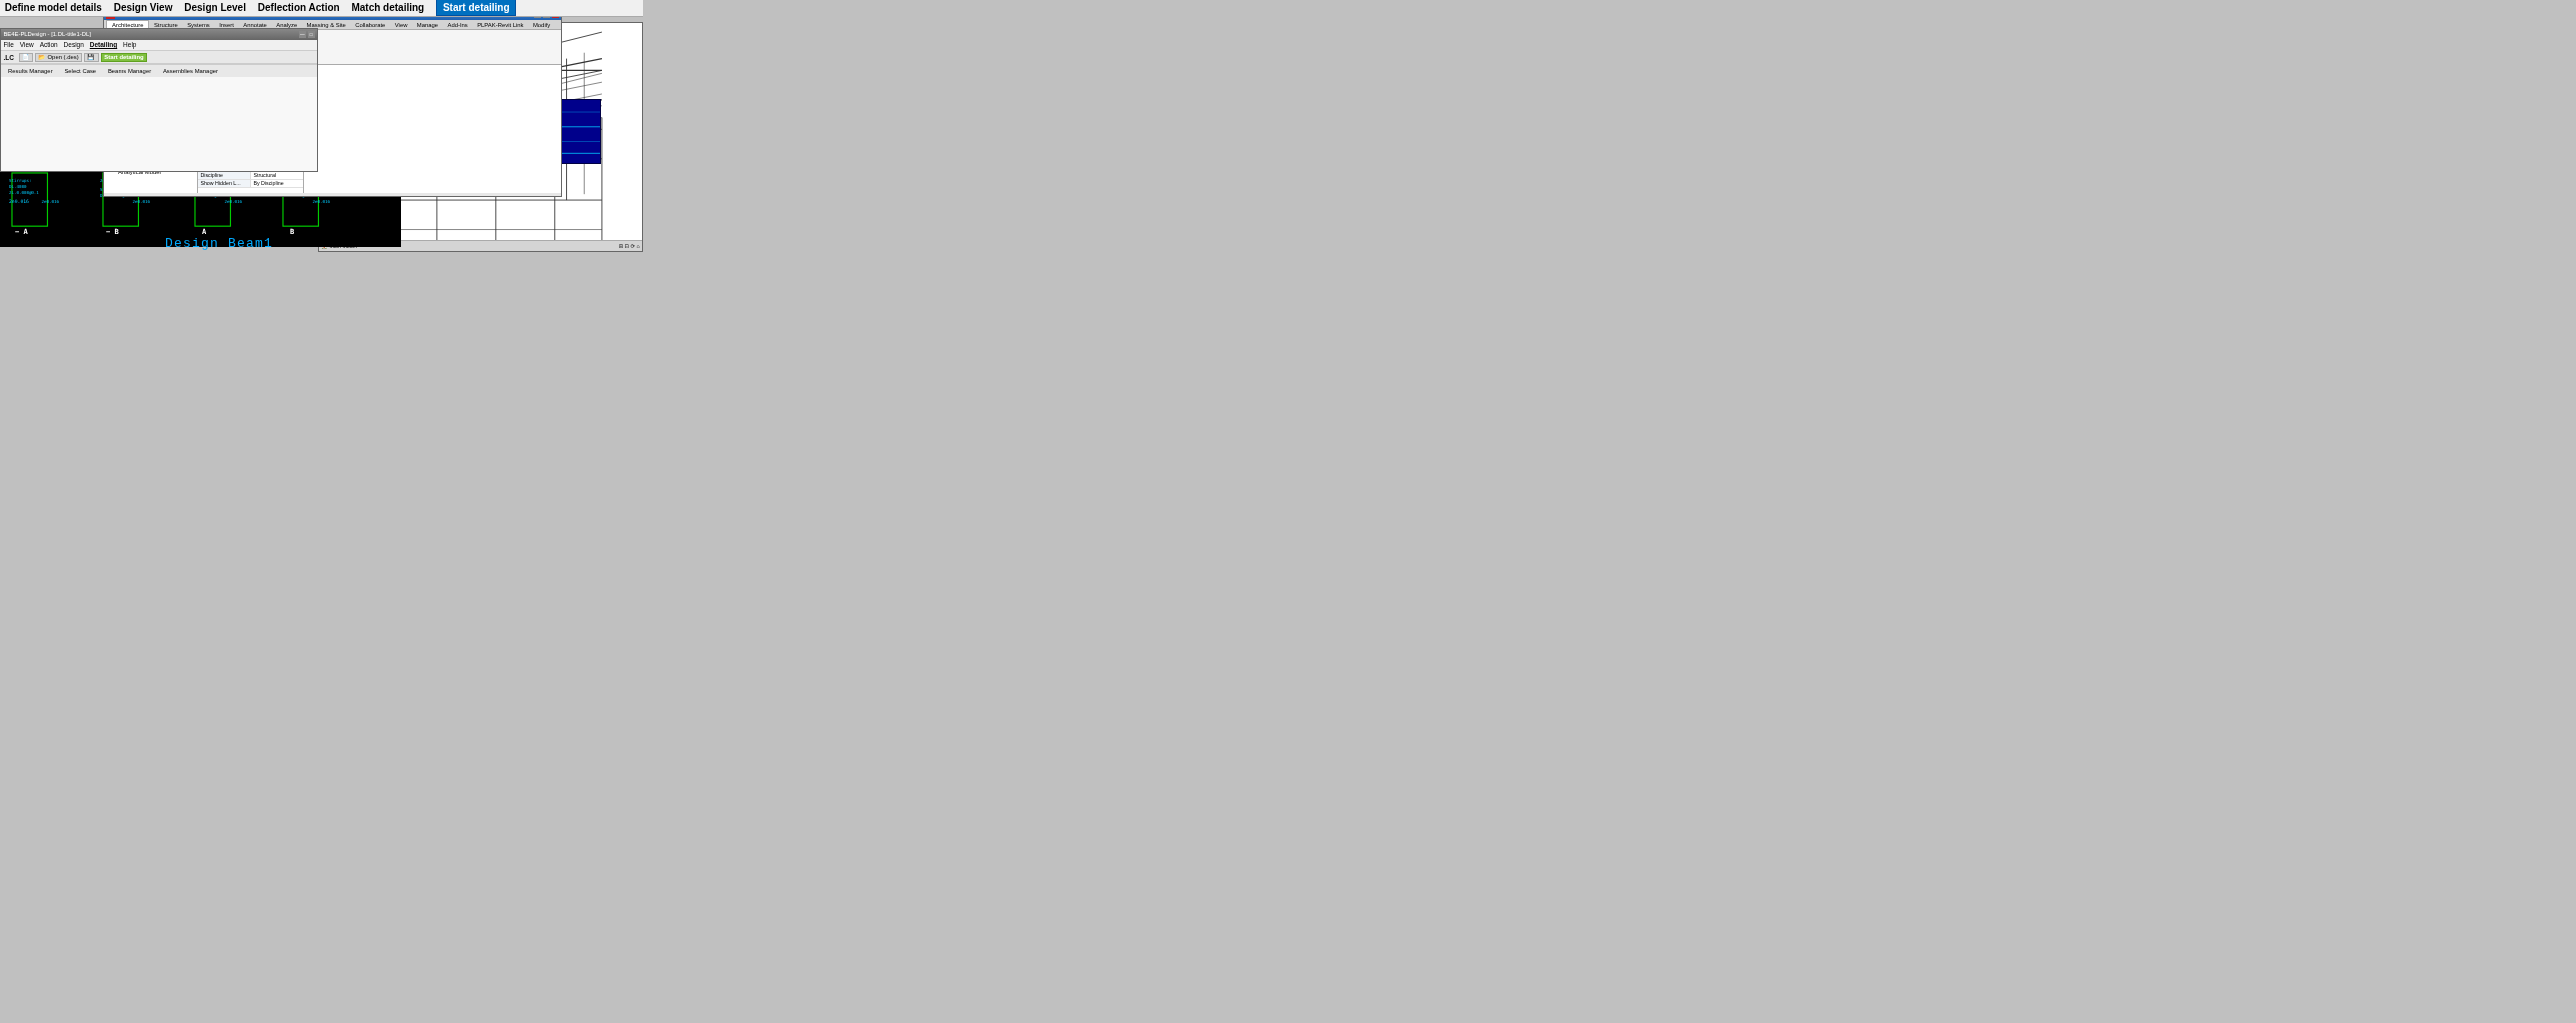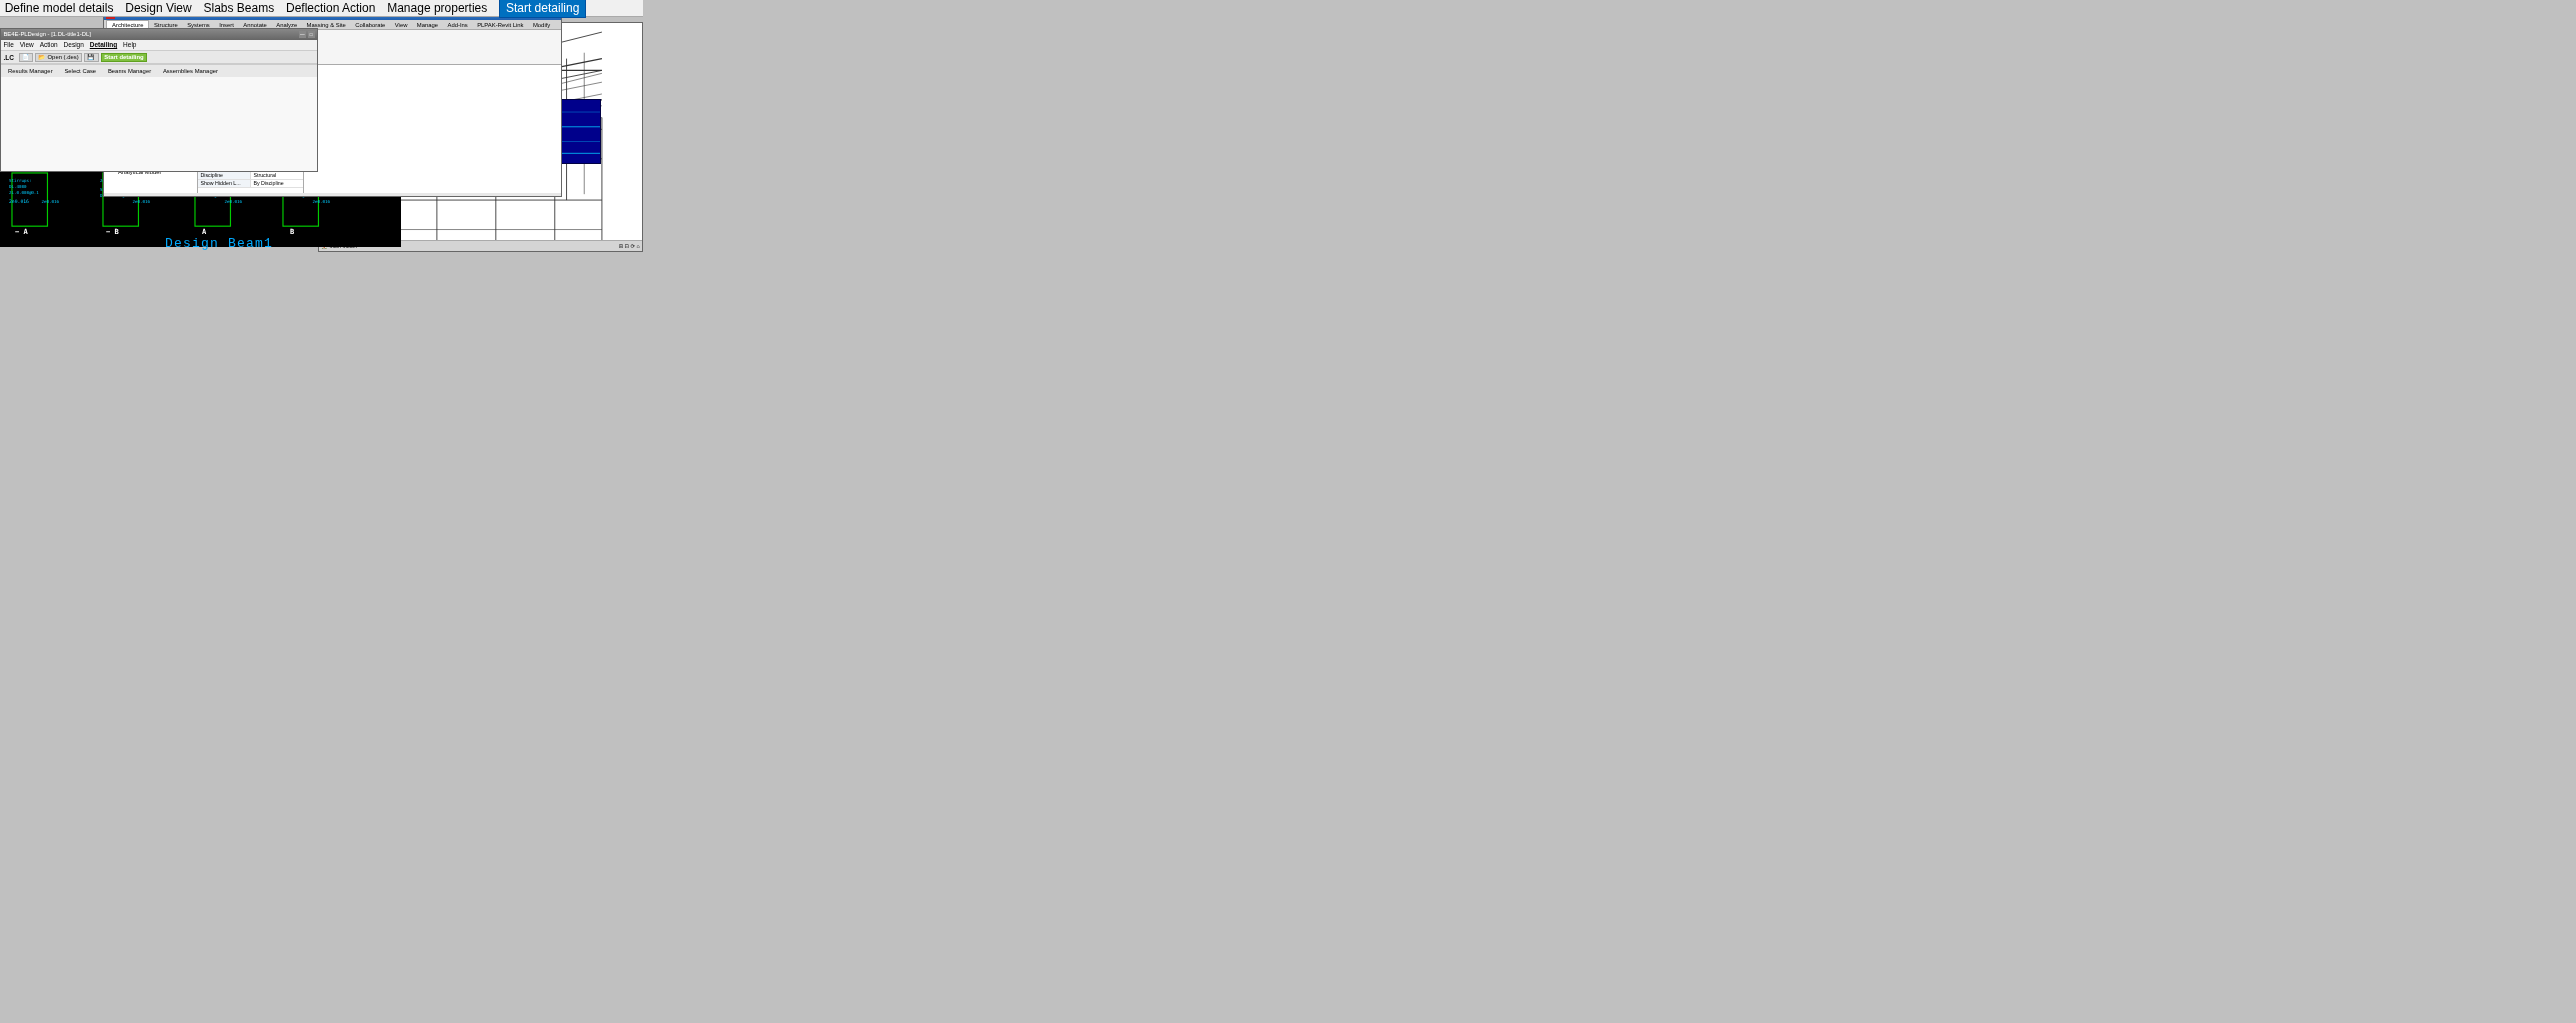--- a/index.html
+++ b/index.html
@@ -22,24 +22,25 @@
       height: 16.5px;
       background: #f0f0f0;
       border-bottom: 0.6px solid #aaa;
       display: flex;
       align-items: center;
       padding: 0 4.7px;
       gap: 11.8px;
       z-index: 100;
     }
     .top-menu-bar .menu-item {
-      font-size: 12px;
+      font-size: 10px;
       color: #000;
       cursor: pointer;
       white-space: nowrap;
+      font-weight: bold;
     }
     .top-menu-bar .menu-item.active {
       background: #0070c0;
       color: #fff;
       padding: 1.8px 5.9px;
       border: 0.6px solid #0050a0;
     }
 
     
     .revit-window {
@@ -378,23 +379,23 @@
       letter-spacing: 1.2px;
       z-index: 35;
     }
   </style>
 </head>
 <body>
 
 <div class="top-menu-bar">
   <div class="menu-item">Define model details</div>
   <div class="menu-item">Design View</div>
-  <div class="menu-item">Slabs Beams</div>
+  <div class="menu-item">Design Level</div>
   <div class="menu-item">Deflection Action</div>
-  <div class="menu-item">Manage properties</div>
+  <div class="menu-item">Match detailing</div>
   <div class="menu-item active">Start detailing</div>
 </div>
 
 <div class="revit-window">
 
   <div class="revit-titlebar">
     <div style="display:flex;align-items:center;gap:2.4px;">
       <span style="width:8.2px;height:8.2px;background:#cc2020;display:inline-block;font-size:5.3px;color:#fff;text-align:center;line-height:8.2px;">R</span>
       <span class="title-text">ai kalam.rvt - 3D View: [3D]</span>
       <span style="font-size:5.3px;color:#ddd;margin-left:4.7px;">🔍 <span>Type a keyword or phrase</span></span>

